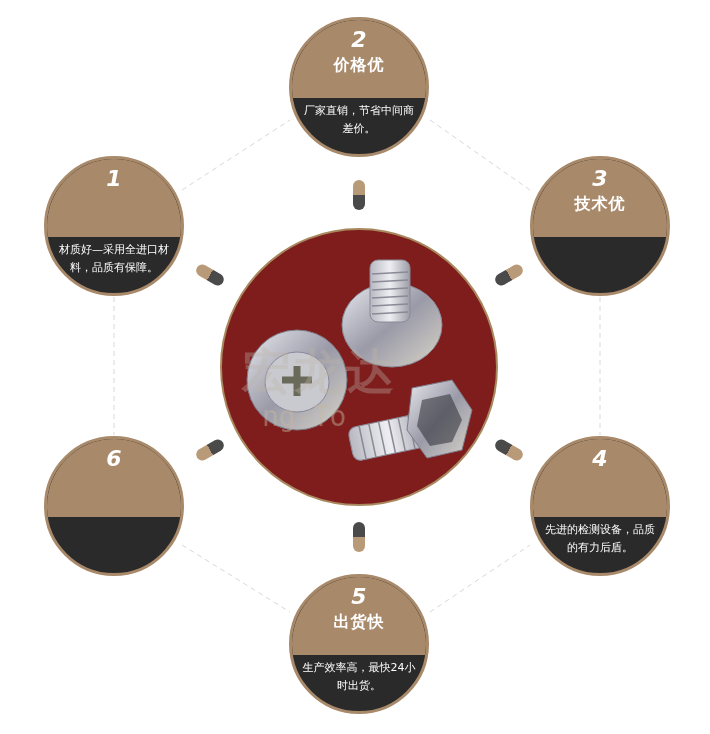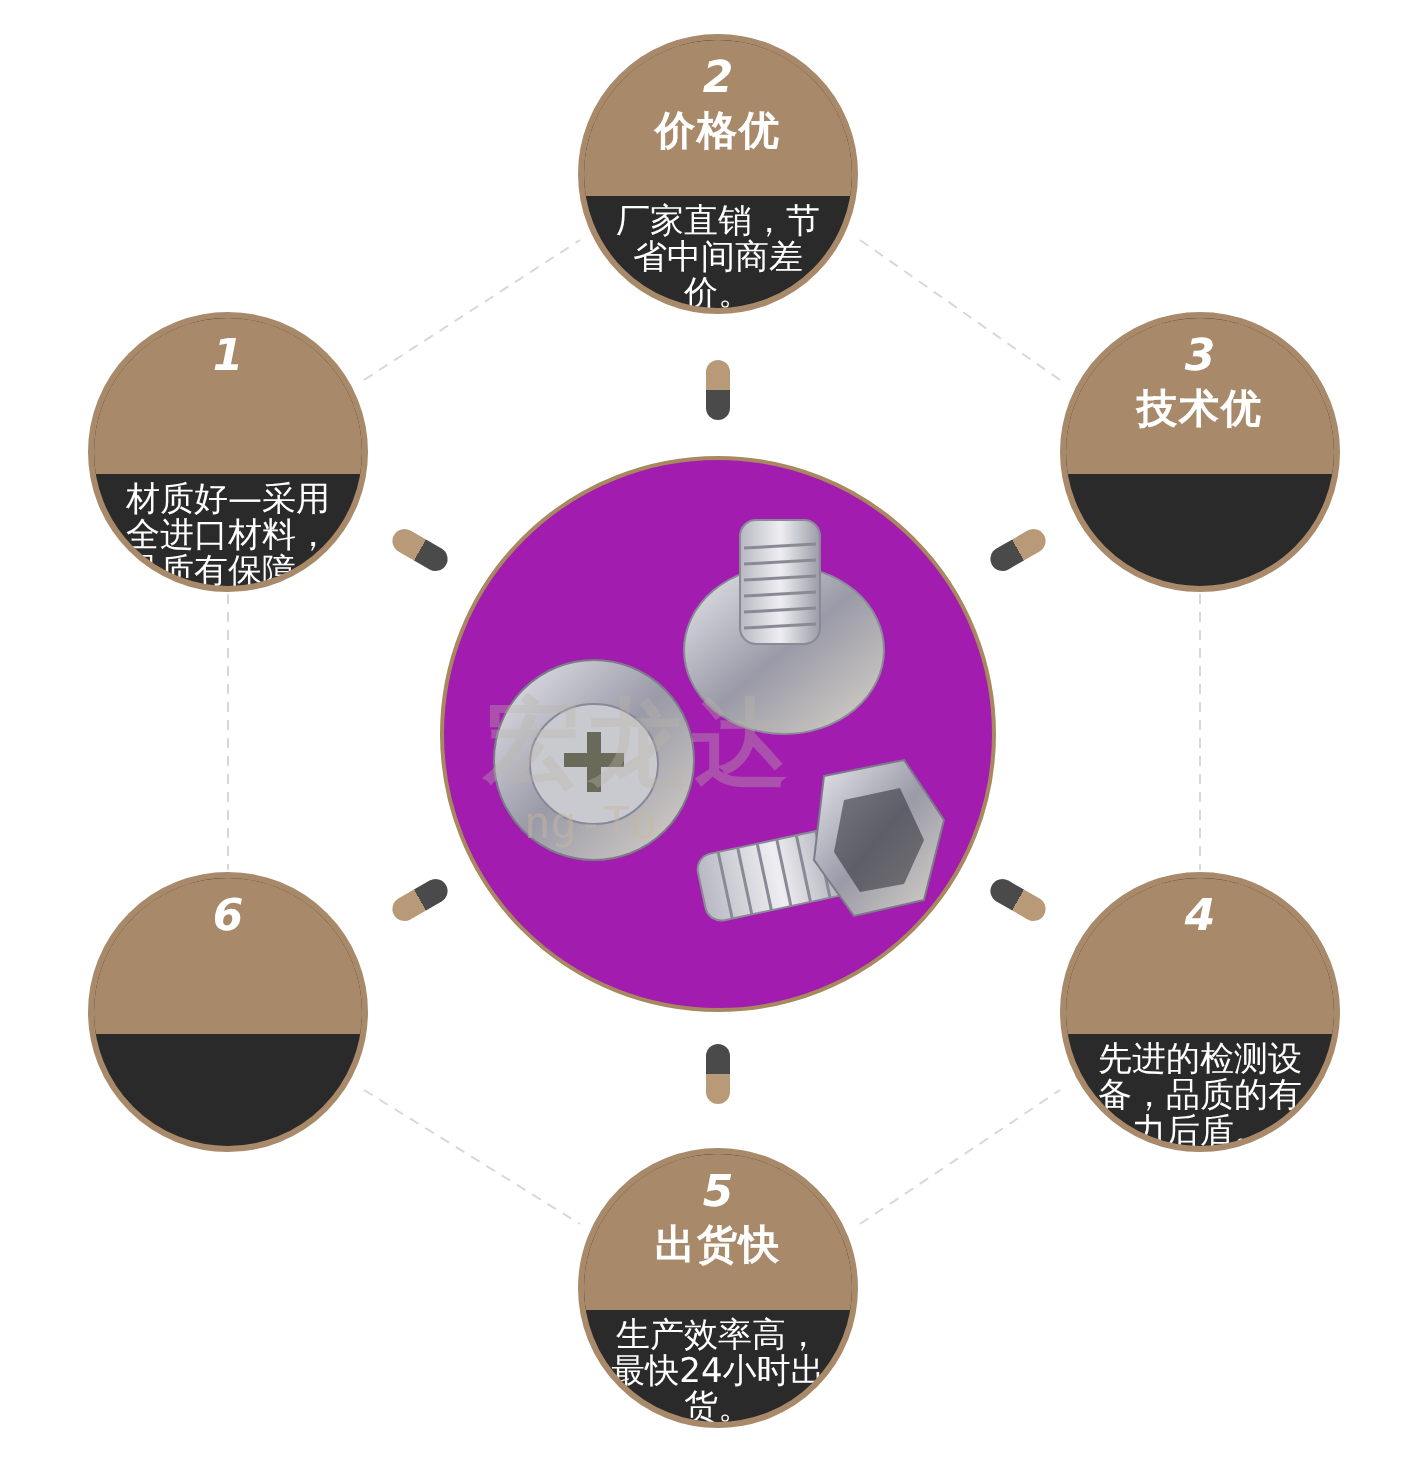--- a/index.html
+++ b/index.html
@@ -15,38 +15,38 @@
   }
   .feature .top {
     position:absolute; left:0; top:0; width:100%; height:58%;
     background:#a8896a; text-align:center; color:#ffffff;
   }
   .feature .num {
     display:block; margin-top:8px; font-size:22px; font-weight:bold;
     font-style:italic; line-height:24px;
   }
   .feature .title {
-    display:block; font-size:20px; font-weight:bold; line-height:26px; letter-spacing:1px;
+    display:block; font-size:16px; font-weight:bold; line-height:26px; letter-spacing:1px;
   }
   .feature .desc {
     position:absolute; left:8px; right:8px; top:61%;
-    color:#ffffff; font-size:17px; line-height:18px; text-align:center;
+    color:#ffffff; font-size:11px; line-height:18px; text-align:center;
   }
 
   .center-photo {
     position:absolute; left:220px; top:228px; width:278px; height:278px;
-    border-radius:50%; border:2px solid #a8895f; background:#a21caf;
+    border-radius:50%; border:2px solid #a8895f; background:#7f1d1d;
     box-sizing:border-box; overflow:hidden;
   }
   .watermark {
     position:absolute; left:20px; top:110px; font-size:48px; font-weight:bold;
     color:rgba(190,180,170,0.35); letter-spacing:4px;
   }
   .watermark-sub {
-    position:absolute; left:40px; top:170px; font-size:22px;
+    position:absolute; left:40px; top:170px; font-size:28px;
     color:rgba(200,185,160,0.45); font-family:"DejaVu Sans Mono",monospace;
   }
 
   .pill {
     position:absolute; width:12px; height:30px; border-radius:6px;
     background:linear-gradient(to bottom,#b89a78 0 50%,#4a4a4a 50% 100%);
   }
 </style>
 </head>
 <body>

